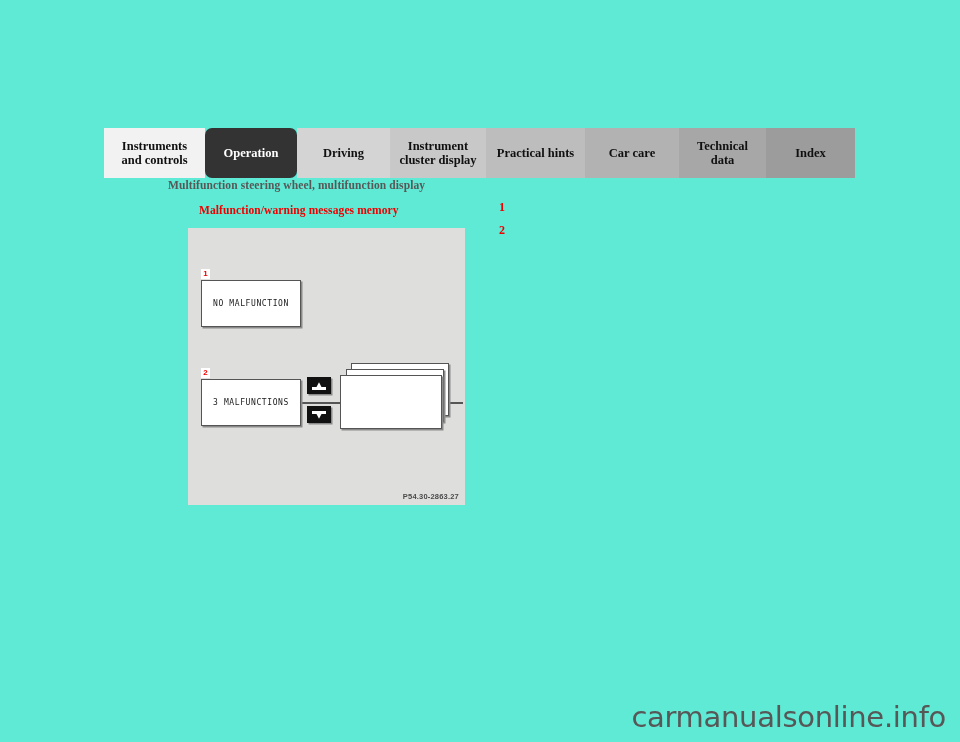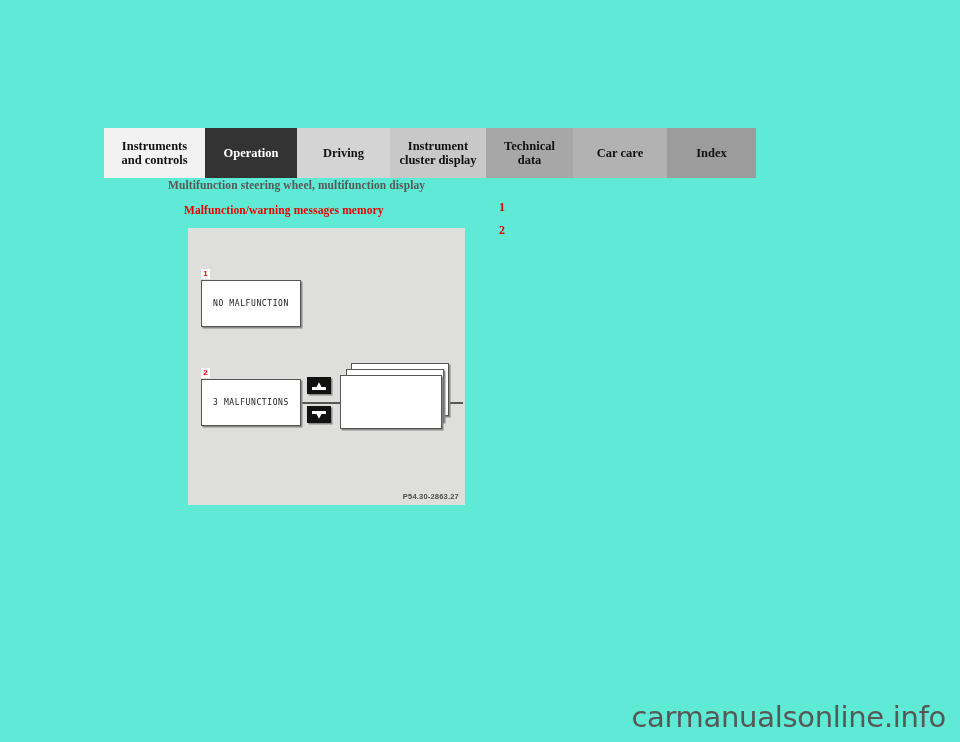--- a/index.html
+++ b/index.html
@@ -46,21 +46,21 @@
     font-size: 12.5px;
     line-height: 14px;
     color: #101010;
     box-sizing: border-box;
     padding: 0 4px;
     user-select: none;
   }
   .tab-line { display: block; }
 
   .tab.t0 { width: 101px; background: #f2f2f2; }
-  .tab.t1 { width: 92px;  background: #333333; color: #ffffff; }
+  .tab.t1 { width: 92px;  background: #333333; color: #ffffff; border-radius: 7px; }
   .tab.t2 { width: 93px;  background: #d4d4d4; }
   .tab.t3 { width: 96px;  background: #c8c8c8; }
   .tab.t4 { width: 99px;  background: #bdbdbd; }
   .tab.t5 { width: 94px;  background: #b2b2b2; }
   .tab.t6 { width: 87px;  background: #a7a7a7; }
   .tab.t7 { width: 89px;  background: #9c9c9c; }
 
   
   #section-title {
     position: absolute;
@@ -70,21 +70,21 @@
     font-weight: bold;
     font-size: 11.5px;
     color: #585858;
     letter-spacing: 0.1px;
     white-space: nowrap;
     user-select: none;
     margin-left: 40px;
   }
   #sub-heading {
     position: absolute;
-    left: 184px;
+    left: 199px;
     top: 204px;
     font-family: "Liberation Serif", serif;
     font-weight: bold;
     font-size: 11.5px;
     color: #ee0000;
     letter-spacing: 0.1px;
     white-space: nowrap;
     user-select: none;
   }
 
@@ -257,31 +257,36 @@
       </span>
     </div>
 
     <div class="tab t3">
       <span>
         <span class="tab-line">Instrument</span>
         <span class="tab-line">cluster display</span>
       </span>
     </div>
 
+    <div class="tab t4">
+      <span>
+        <span class="tab-line">Practical hints</span>
+      </span>
+    </div>
+
+    <div class="tab t5">
+      <span>
+        <span class="tab-line">Car care</span>
+      </span>
+    </div>
 
     <div class="tab t6">
       <span>
         <span class="tab-line">Technical</span>
         <span class="tab-line">data</span>
-      </span>
-    </div>
-
-    <div class="tab t5">
-      <span>
-        <span class="tab-line">Car care</span>
       </span>
     </div>
 
     <div class="tab t7">
       <span>
         <span class="tab-line">Index</span>
       </span>
     </div>
 
   </div>

